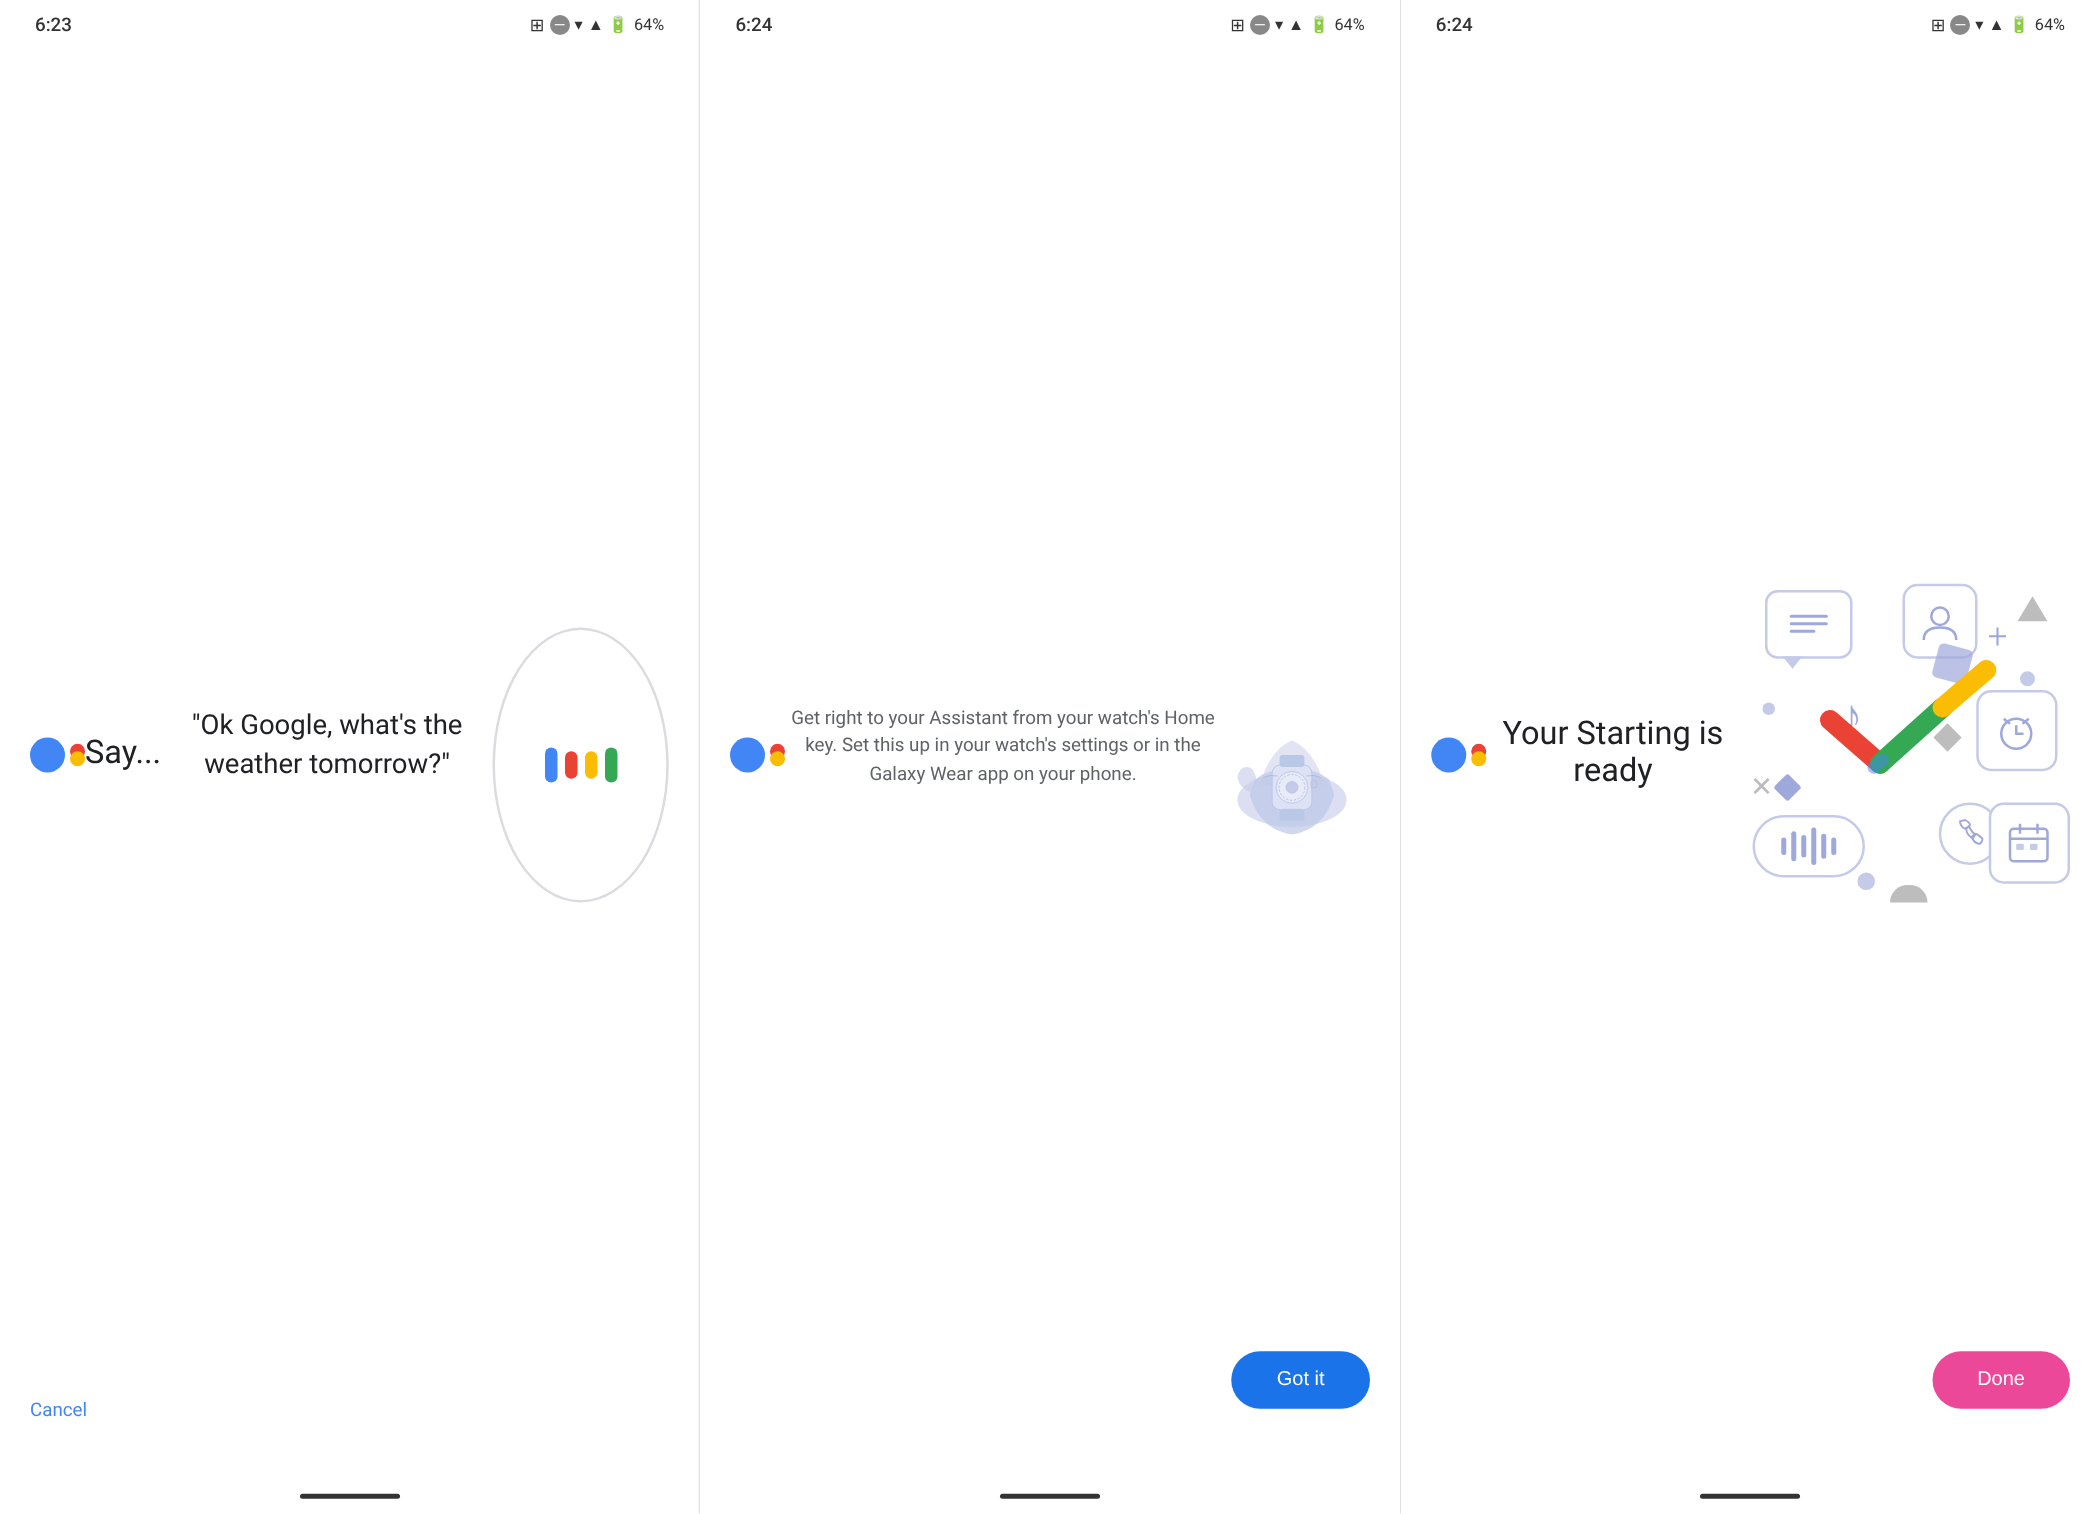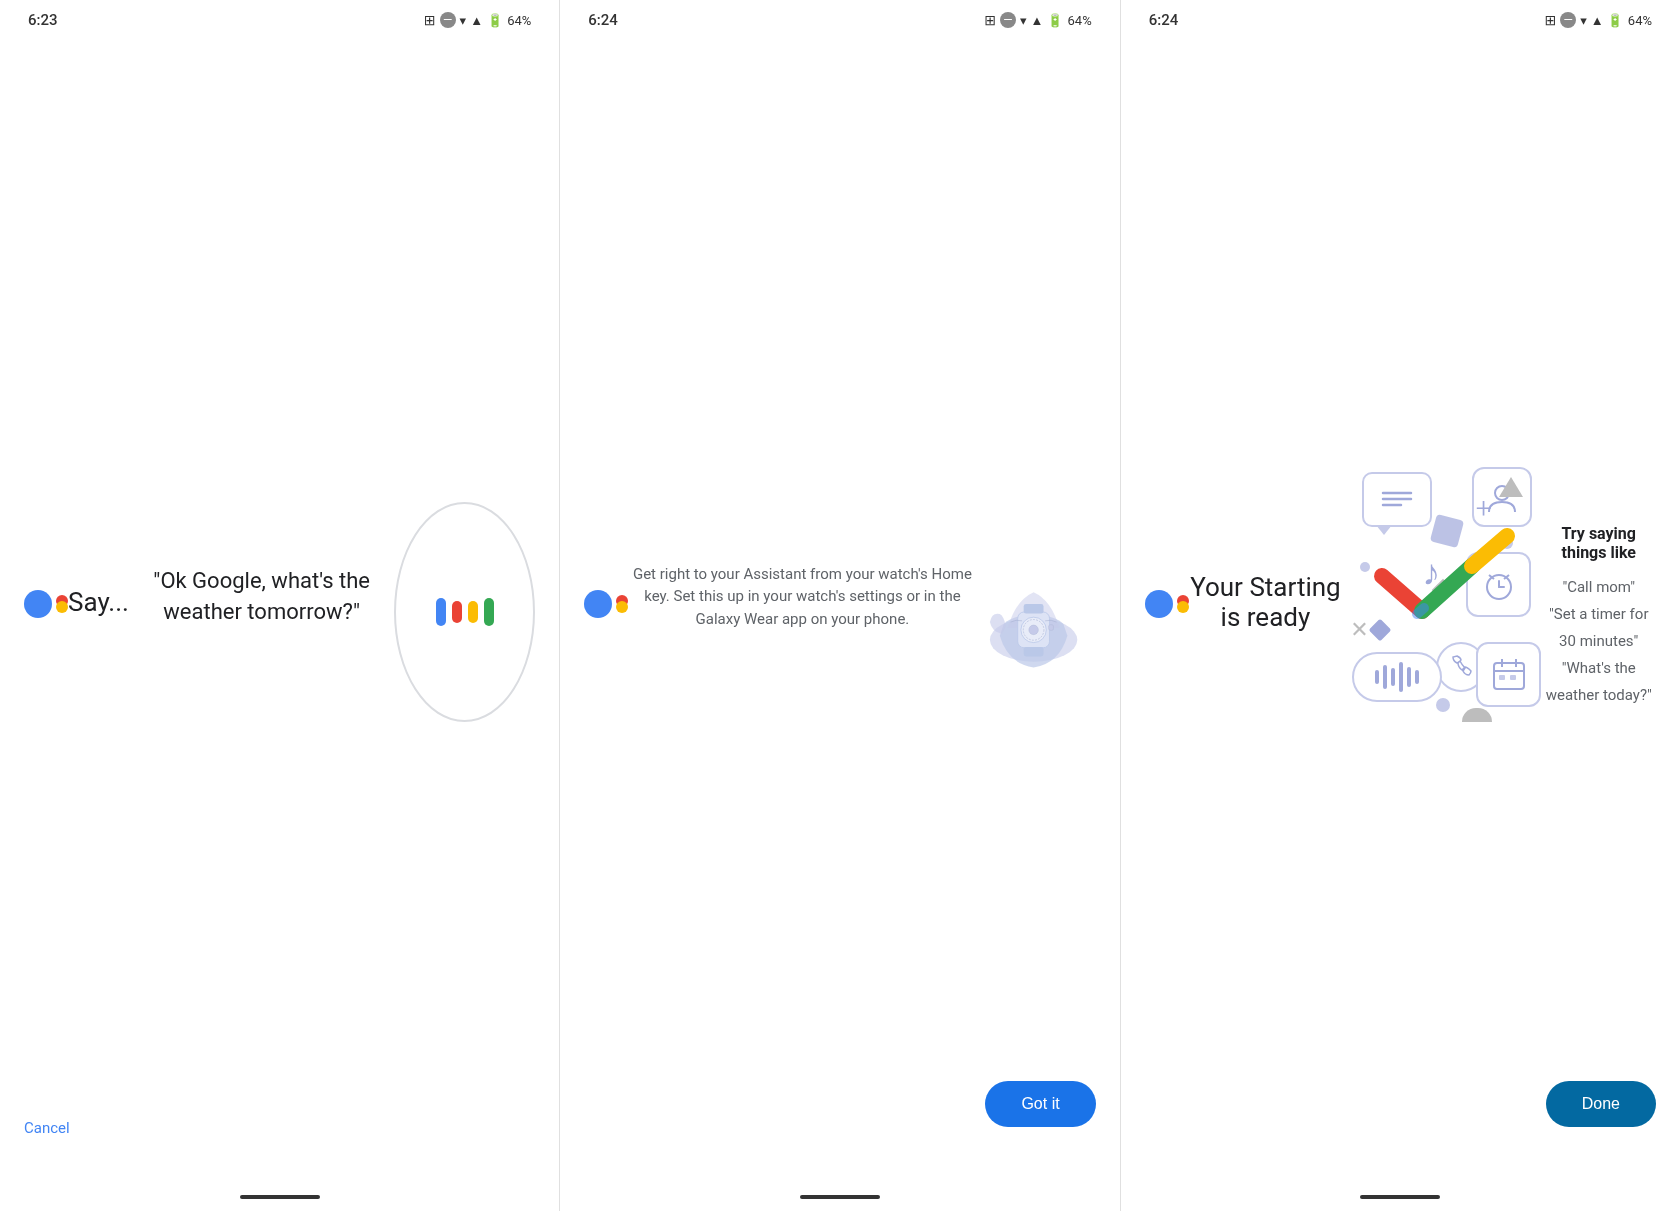--- a/index.html
+++ b/index.html
@@ -209,21 +209,21 @@
       border-radius: 24px;
       padding: 14px 36px;
       font-size: 16px;
       font-weight: 500;
       cursor: pointer;
     }
     .done-btn {
       position: absolute;
       bottom: 60px;
       right: 24px;
-      background: #0369a1;
+      background: #ec4899;
       color: #fff;
       border: none;
       border-radius: 24px;
       padding: 14px 36px;
       font-size: 16px;
       font-weight: 500;
       cursor: pointer;
     }
 
     
@@ -555,26 +555,18 @@
         <div class="wave-bar" style="height:30px;"></div>
         <div class="wave-bar" style="height:20px;"></div>
         <div class="wave-bar" style="height:14px;"></div>
       </div>
 
       <div style="position:absolute;bottom:40px;left:120px;width:30px;height:14px;background:#bdbdbd;border-radius:14px 14px 0 0;"></div>
 
       <div class="blue-circle-sm" style="width:14px;height:14px;bottom:50px;left:94px;"></div>
     </div>
 
-    <div style="text-align:center;margin-top:10px;">
-      <p class="try-saying">Try saying things like</p>
-      <div class="try-examples">
-        <div>"Call mom"</div>
-        <div>"Set a timer for 30 minutes"</div>
-        <div>"What's the weather today?"</div>
-      </div>
-    </div>
 
     <button class="done-btn">Done</button>
   </div>
 
   <div class="home-indicator"></div>
 </div>
 
 </body></html>

